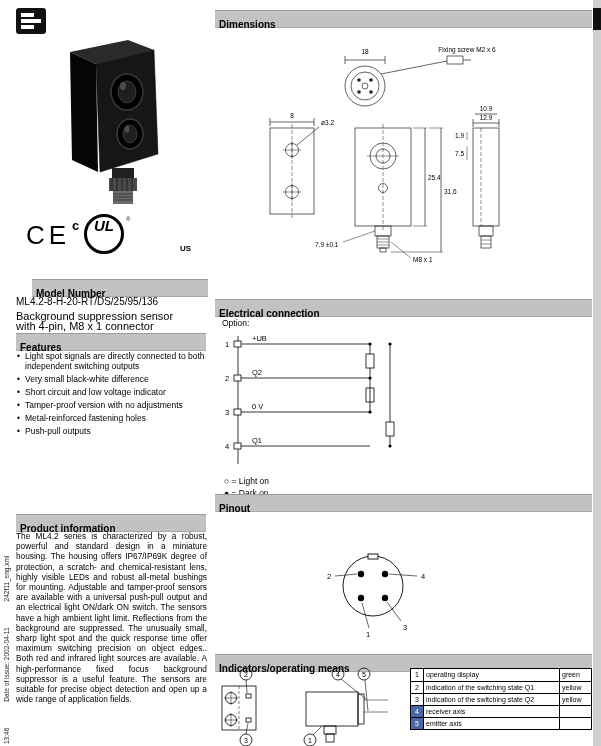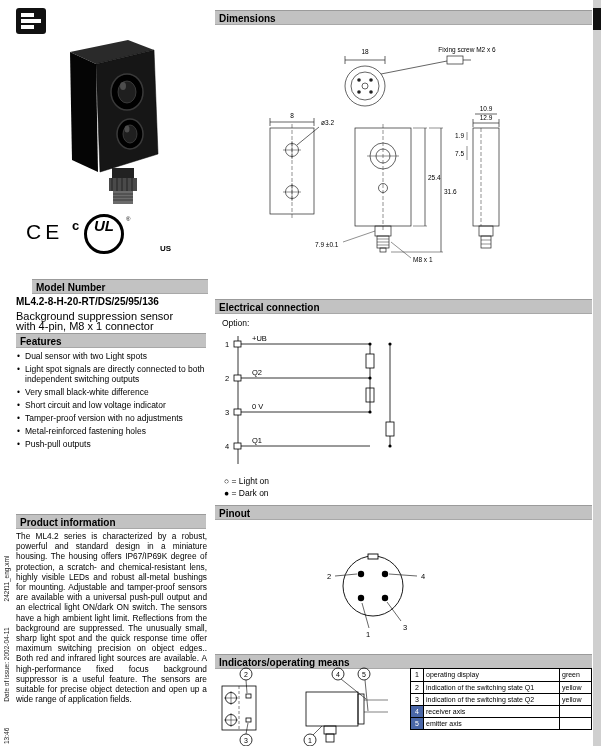--- a/index.html
+++ b/index.html
@@ -3,37 +3,37 @@
 <meta charset="utf-8">
 <style>
   * { margin:0; padding:0; box-sizing:border-box; }
   html,body { background:#9a9a9a; }
   body { font-family:"Liberation Sans", sans-serif; color:#000; }
   .page { position:relative; width:601px; height:746px; background:#fff; overflow:hidden; margin:0 auto; }
   .abs { position:absolute; }
 
   .bar { position:absolute; height:15px; background:var(--bar-gray,#c2c2c2);
          border-top:1px solid #9b9b9b; border-bottom:1px solid #a8a8a8;
-         font-size:10px; font-weight:bold; padding:2px 4px; }
+         font-size:10px; font-weight:bold; padding:8px 4px; }
 
   .side-text { position:absolute; left:3px; top:744px; transform:rotate(-90deg);
                transform-origin:left top; white-space:nowrap; font-size:6.5px; color:#222;
                display:flex; gap:26px; }
 
-  .ce-mark { position:absolute; left:26px; top:220px; font-size:21px; letter-spacing:4px;
+  .ce-mark { position:absolute; left:26px; top:220px; font-size:26px; letter-spacing:4px;
              font-weight:400; }
   .ul-logo { position:absolute; left:84px; top:214px; width:56px; height:48px; }
   .ul-c   { position:absolute; left:-12px; top:4px; font-size:13px; font-weight:bold; }
   .ul-circle { position:absolute; left:0; top:0; width:40px; height:40px; border:3px solid #000;
                border-radius:50%; display:flex; align-items:flex-start; justify-content:center; }
   .ul-inner { font-size:15px; font-weight:bold; font-style:italic; }
-  .ul-us  { position:absolute; left:36px; top:30px; font-size:8px; font-weight:bold;padding-left:40px; }
+  .ul-us  { position:absolute; left:56px; top:30px; font-size:8px; font-weight:bold;padding-left:40px; }
   .ul-reg { position:absolute; left:42px; top:2px; font-size:6px; }
 
-  .model-number { position:absolute; left:16px; top:296px; width:192px; font-size:10px; font-weight:bold; }
+  .model-number { position:absolute; left:16px; top:296px; width:192px; font-size:10px; font-weight:normal; }
   .small-text { font-size:11px; line-height:10.5px; }
 
   .feat-list { position:absolute; left:16px; top:351px; width:190px; }
   .feat { position:relative; padding-left:9px; margin-bottom:3px; font-size:8.5px; line-height:10px; }
   .feat::before { content:"•"; position:absolute; left:1px; top:0; }
 
   .prod-text { position:absolute; left:16px; top:531px; width:191px; font-size:8.3px;
                line-height:10.2px; text-align:justify; }
 
   .option-label { position:absolute; left:222px; top:318px; font-size:8.5px; }
@@ -113,21 +113,20 @@
     <span class="ul-us">US</span>
   </div>
 
   <div class="bar" style="left:32px;top:279px;width:176px">Model Number</div>
   <div class="model-number">ML4.2-8-H-20-RT/DS/25/95/136</div>
   <div class="abs small-text" style="left:16px;top:311px;width:190px">Background suppression sensor</div>
   <div class="abs small-text" style="left:16px;top:321px;width:190px">with 4-pin, M8 x 1 connector</div>
 
   <div class="bar" style="left:16px;top:333px;width:190px">Features</div>
   <div class="feat-list">
-    <div class="feat">Dual sensor with two Light spots</div>
     <div class="feat">Light spot signals are directly connected to both independent switching outputs</div>
     <div class="feat">Very small black-white difference</div>
     <div class="feat">Short circuit and low voltage indicator</div>
     <div class="feat">Tamper-proof version with no adjustments</div>
     <div class="feat">Metal-reinforced fastening holes</div>
     <div class="feat">Push-pull outputs</div>
   </div>
 
   <div class="bar" style="left:16px;top:514px;width:190px">Product information</div>
   <div class="prod-text">The ML4.2 series is characterized by a robust, powerful and standard design in a miniature housing. The housing offers IP67/IP69K degree of protection, a scratch- and chemical-resistant lens, highly visible LEDs and robust all-metal bushings for mounting. Adjustable and tamper-proof sensors are available with a universal push-pull output and an electrical light ON/dark ON switch. The sensors have a high ambient light limit. Reflections from the background are suppressed. The unusually small, sharp light spot and the quick response time offer maximum switching precision on object edges.. Both red and infrared light sources are available. A high-performance fixed focus background suppressor is a useful feature. The sensors are suitable for precise object detection and open up a wide range of application fields.</div>
@@ -252,21 +251,21 @@
       <text x="32" y="11">+UB</text>
       <text x="32" y="45">Q2</text>
       <text x="32" y="79">0 V</text>
       <text x="32" y="113">Q1</text>
     </g>
   </svg>
 
   <div class="legend-line" style="top:476px">○ = Light on</div>
   <div class="legend-line" style="top:488px">● = Dark on</div>
 
-  <div class="bar" style="left:215px;top:505px;width:377px">Pinout</div>
+  <div class="bar" style="left:215px;top:494px;width:377px">Pinout</div>
 
   <svg class="abs" style="left:215px;top:522px" width="377" height="128" viewBox="0 0 377 128">
     <g stroke="#000" stroke-width="0.9" fill="none">
       <circle cx="158" cy="64" r="30"></circle>
       <rect x="153" y="32" width="10" height="5" fill="#fff"></rect>
       <g fill="#000" stroke="none">
         <circle cx="146" cy="52" r="3.2"></circle>
         <circle cx="170" cy="52" r="3.2"></circle>
         <circle cx="146" cy="76" r="3.2"></circle>
         <circle cx="170" cy="76" r="3.2"></circle>

